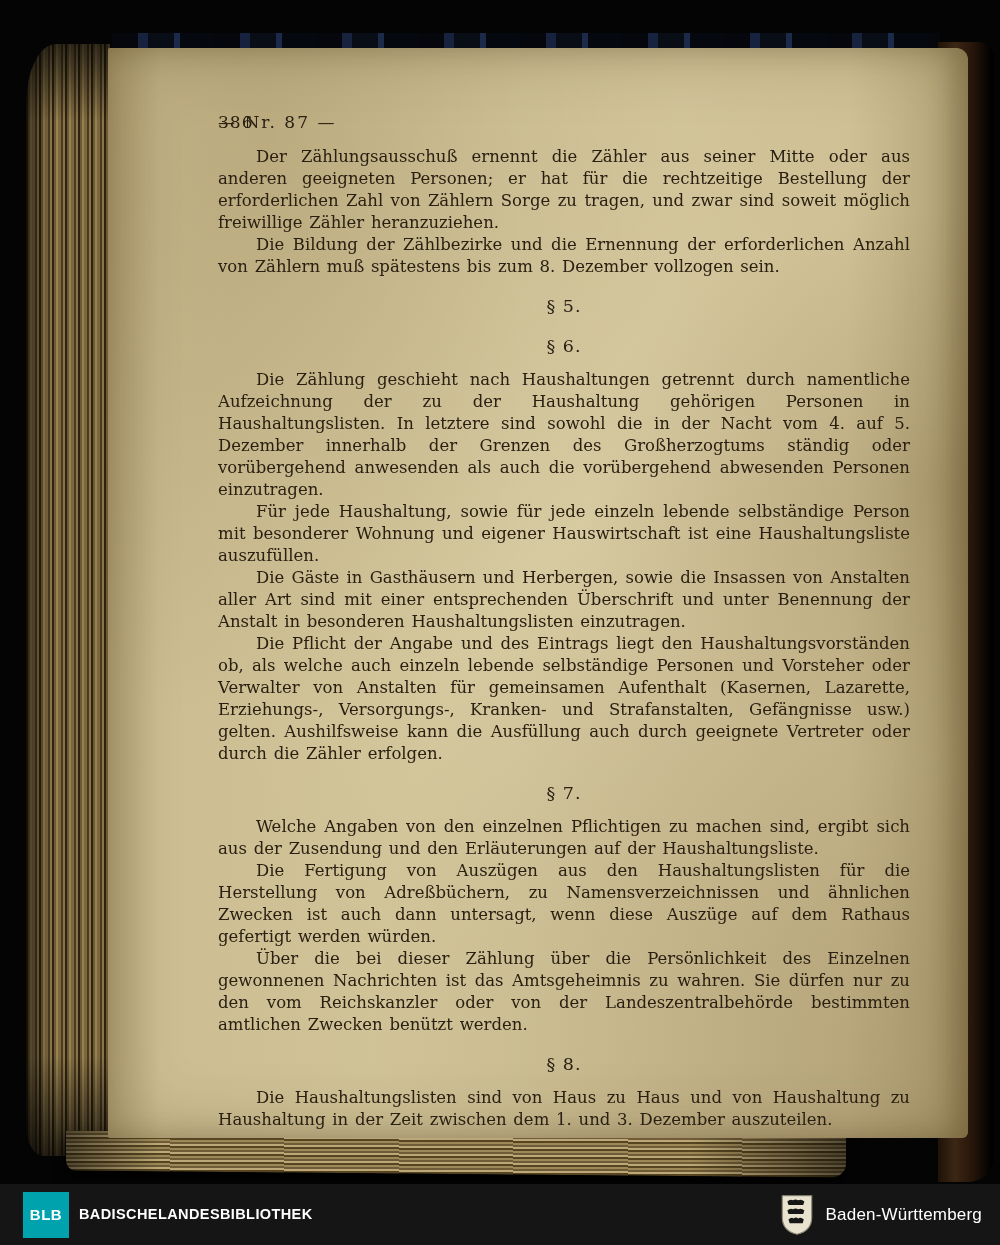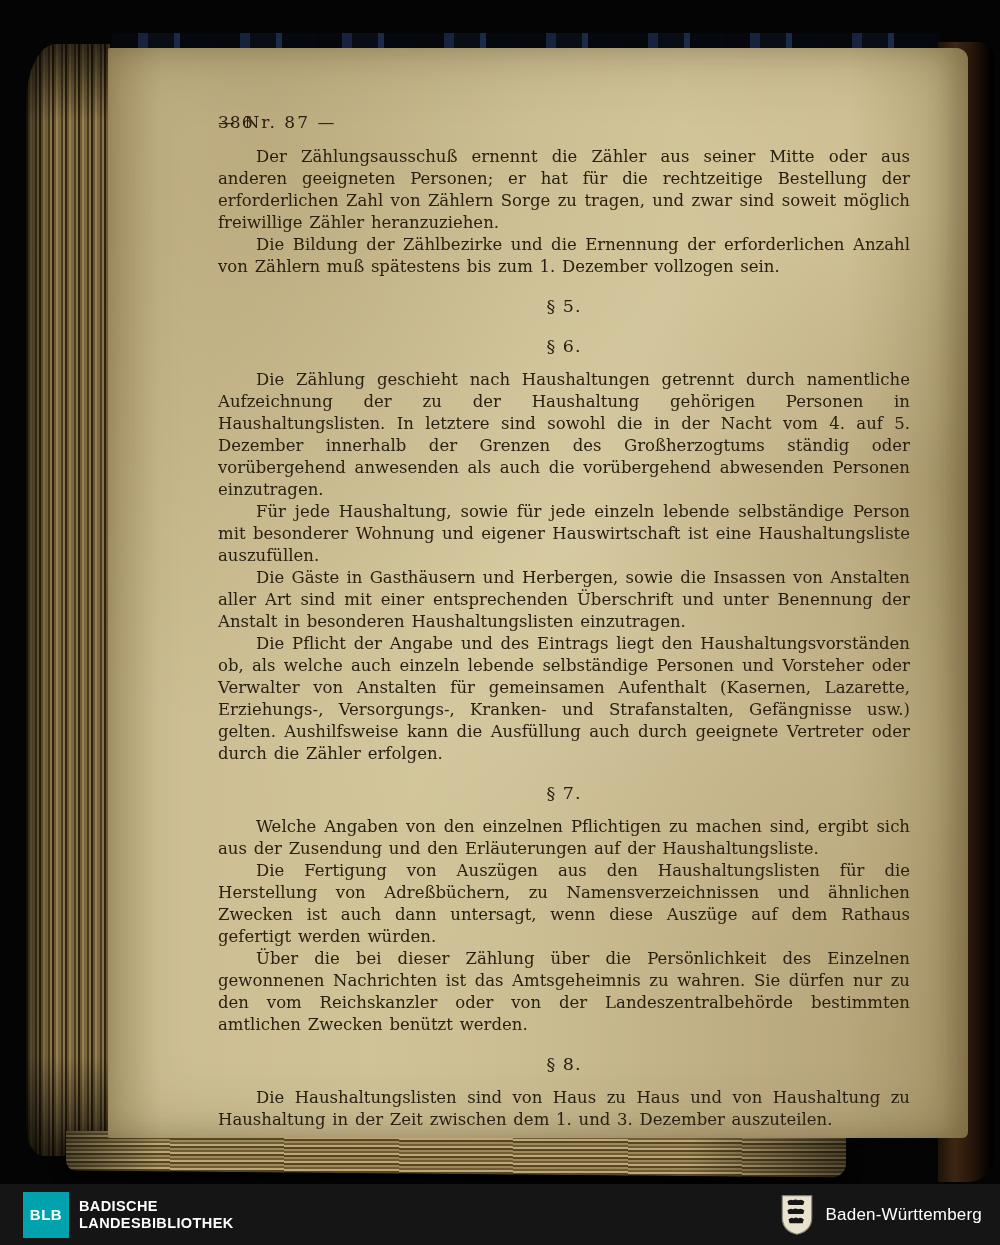--- a/index.html
+++ b/index.html
@@ -88,21 +88,21 @@
     display: flex; align-items: center; justify-content: space-between;
     font-family: "Liberation Sans", sans-serif; color: #fff;
     box-sizing: border-box; padding: 0 18px 0 23px;
   }
   .footer-left { display: flex; align-items: center; gap: 10px; }
   .blb-logo {
     width: 46px; height: 46px; background: #00a3ad;
     display: flex; align-items: center; justify-content: center;
     font-weight: bold; font-size: 15px; color: #fff; letter-spacing: .5px;
   }
-  .lib-name { display: flex; flex-direction: column; line-height: 17px; }
+  .lib-name { display: flex; flex-direction: row; line-height: 17px; }
   .lib-name span { font-weight: bold; font-size: 14.5px; letter-spacing: .4px; }
   .footer-right { display: flex; align-items: center; gap: 12px; }
   .arms { display: inline-flex; }
   .region { font-size: 17px; letter-spacing: .2px; }
 </style>
 </head>
 <body>
 
 <div class="screen">
 
@@ -113,21 +113,21 @@
 
   <div class="page">
     <div class="text-col">
 
       <div class="page-header">
         <span class="page-num">386</span>
         <span class="header-center">—  Nr. 87  —</span>
       </div>
 
       <p class="para">Der Zählungsausschuß ernennt die Zähler aus seiner Mitte oder aus anderen geeigneten Personen; er hat für die rechtzeitige Bestellung der erforderlichen Zahl von Zählern Sorge zu tragen, und zwar sind soweit möglich freiwillige Zähler heranzuziehen.</p>
-      <p class="para">Die Bildung der Zählbezirke und die Ernennung der erforderlichen Anzahl von Zählern muß spätestens bis zum 1. Dezember vollzogen sein.</p>
+      <p class="para">Die Bildung der Zählbezirke und die Ernennung der erforderlichen Anzahl von Zählern muß spätestens bis zum 8. Dezember vollzogen sein.</p>
       <h3 class="sect">§ 5.</h3>
       <h3 class="sect">§ 6.</h3>
       <p class="para">Die Zählung geschieht nach Haushaltungen getrennt durch namentliche Aufzeichnung der zu der Haushaltung gehörigen Personen in Haushaltungslisten. In letztere sind sowohl die in der Nacht vom 4. auf 5. Dezember innerhalb der Grenzen des Großherzogtums ständig oder vorübergehend anwesenden als auch die vorübergehend abwesenden Personen einzutragen.</p>
       <p class="para">Für jede Haushaltung, sowie für jede einzeln lebende selbständige Person mit besonderer Wohnung und eigener Hauswirtschaft ist eine Haushaltungsliste auszufüllen.</p>
       <p class="para">Die Gäste in Gasthäusern und Herbergen, sowie die Insassen von Anstalten aller Art sind mit einer entsprechenden Überschrift und unter Benennung der Anstalt in besonderen Haushaltungslisten einzutragen.</p>
       <p class="para">Die Pflicht der Angabe und des Eintrags liegt den Haushaltungsvorständen ob, als welche auch einzeln lebende selbständige Personen und Vorsteher oder Verwalter von Anstalten für gemeinsamen Aufenthalt (Kasernen, Lazarette, Erziehungs-, Versorgungs-, Kranken- und Strafanstalten, Gefängnisse usw.) gelten.  Aushilfsweise kann die Ausfüllung auch durch geeignete Vertreter oder durch die Zähler erfolgen.</p>
       <h3 class="sect">§ 7.</h3>
       <p class="para">Welche Angaben von den einzelnen Pflichtigen zu machen sind, ergibt sich aus der Zusendung und den Erläuterungen auf der Haushaltungsliste.</p>
       <p class="para">Die Fertigung von Auszügen aus den Haushaltungslisten für die Herstellung von Adreßbüchern, zu Namensverzeichnissen und ähnlichen Zwecken ist auch dann untersagt, wenn diese Auszüge auf dem Rathaus gefertigt werden würden.</p>
       <p class="para">Über die bei dieser Zählung über die Persönlichkeit des Einzelnen gewonnenen Nachrichten ist das Amtsgeheimnis zu wahren.  Sie dürfen nur zu den vom Reichskanzler oder von der Landeszentralbehörde bestimmten amtlichen Zwecken benützt werden.</p>

